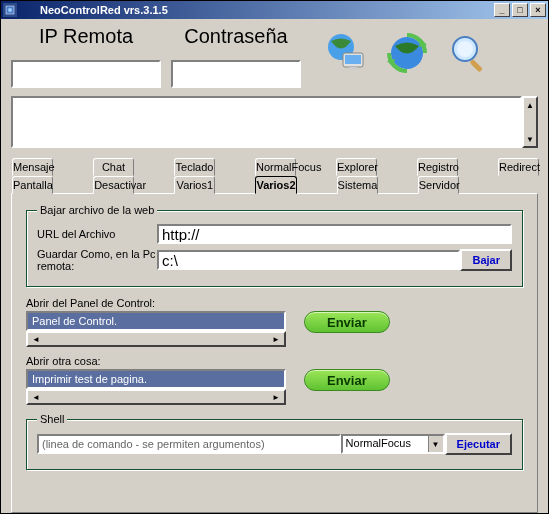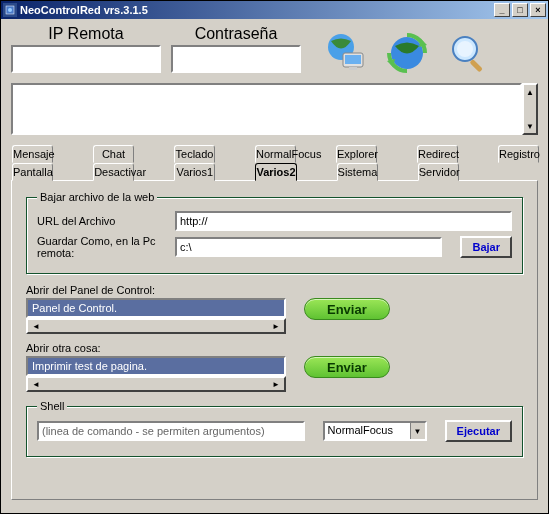--- a/index.html
+++ b/index.html
@@ -14,36 +14,37 @@
 .window { width: 549px; height: 514px; border: 1px solid #000; background: #d4d0c8; }
 .titlebar {
   height: 18px;
   background: linear-gradient(to right, #0a246a, #a6caf0);
   color: #fff;
   display: flex;
   align-items: center;
   padding: 0 2px;
   font-size: 11px;
   font-weight: bold;
+  gap: 20px;
 }
 .titlebar .app-icon { width: 14px; height: 14px; background: #2a4a8a; margin-right: 3px; display:flex;align-items:center;justify-content:center;}
 .titlebar .title { flex: 1; }
 .titlebar .win-btns { display: flex; gap: 2px; }
 .titlebar .win-btn {
   width: 16px; height: 14px; background: #d4d0c8;
   border: 1px solid; border-color: #fff #404040 #404040 #fff;
   display: flex; align-items: center; justify-content: center;
   font-size: 9px; color: #000; font-weight: bold; font-family: Arial;
   cursor: pointer;
 }
 .client { padding: 6px 10px; }
 
 .top-inputs { display: flex; gap: 10px; align-items: flex-start; margin-bottom: 8px; }
 .ip-group, .pw-group { display: flex; flex-direction: column; align-items: center; }
-.lbl-large { font-size: 16px; font-family: "Trebuchet MS", Arial; margin-bottom: 2px; }
+.lbl-large { font-size: 20px; font-family: "Trebuchet MS", Arial; margin-bottom: 12px; }
 .input-sunken {
   border: 2px solid; border-color: #808080 #fff #fff #808080;
   background: #fff; height: 28px; width: 150px; padding: 2px 4px;
   font-family: inherit; font-size: 12px;
 }
 .icons-row { display: flex; gap: 18px; margin-left: 12px; padding-top: 6px; }
 .big-icon { width: 44px; height: 44px; cursor: pointer; }
 
 .log-area {
   position: relative; margin-bottom: 10px; display: flex;
@@ -82,26 +83,26 @@
 fieldset {
   border: 1px solid #808080;
   border-top-color: #fff; border-left-color:#fff;
   border: 1px groove #fff;
   padding: 8px 10px 10px 10px; margin-bottom: 10px;
   position: relative;
 }
 fieldset { border: 1px solid #14532d; box-shadow: inset 1px 1px 0 #fff, 1px 1px 0 #fff; }
 legend { font-size: 11px; padding: 0 3px; background: #d4d0c8; }
 
-.frow { display: flex; align-items: center; gap: 18px; margin-bottom: 4px; }
+.frow { display: flex; align-items: center; gap: 0; margin-bottom: 4px; }
 .flabel { width: 120px; font-size: 11px; }
 .text-in {
   border: 2px solid; border-color: #808080 #fff #fff #808080;
   background: #fff; height: 20px; padding: 1px 3px; font-family: inherit;
-  font-size: 11px;
+  font-size: 15px;
 }
 .btn-3d {
   border: 2px solid; border-color: #fff #404040 #404040 #fff;
   background: #d4d0c8; padding: 2px 10px; font-size: 11px;
   font-family: inherit; cursor: pointer; color: #0000cc; font-weight: bold;
   height: 22px;
 }
 
 .list-ctrl {
   display: flex; flex-direction: column; width: 260px;
@@ -212,22 +213,22 @@
       </div>
     </div>
 
     <div class="tab-rows">
       <div class="tab-row">
         <div class="tab">Mensaje</div>
         <div class="tab">Chat</div>
         <div class="tab">Teclado</div>
         <div class="tab">NormalFocus</div>
         <div class="tab">Explorer</div>
+        <div class="tab">Registro</div>
         <div class="tab">Redirect</div>
-        <div class="tab">Registro</div>
       </div>
       <div class="tab-row">
         <div class="tab">Pantalla</div>
         <div class="tab">Desactivar</div>
         <div class="tab">Varios1</div>
         <div class="tab active" style="border:1px solid #000;border-bottom-color:#d4d0c8">Varios2</div>
         <div class="tab">Sistema</div>
         <div class="tab">Servidor</div>
         <div style="flex:1 1 0"></div>
       </div>

